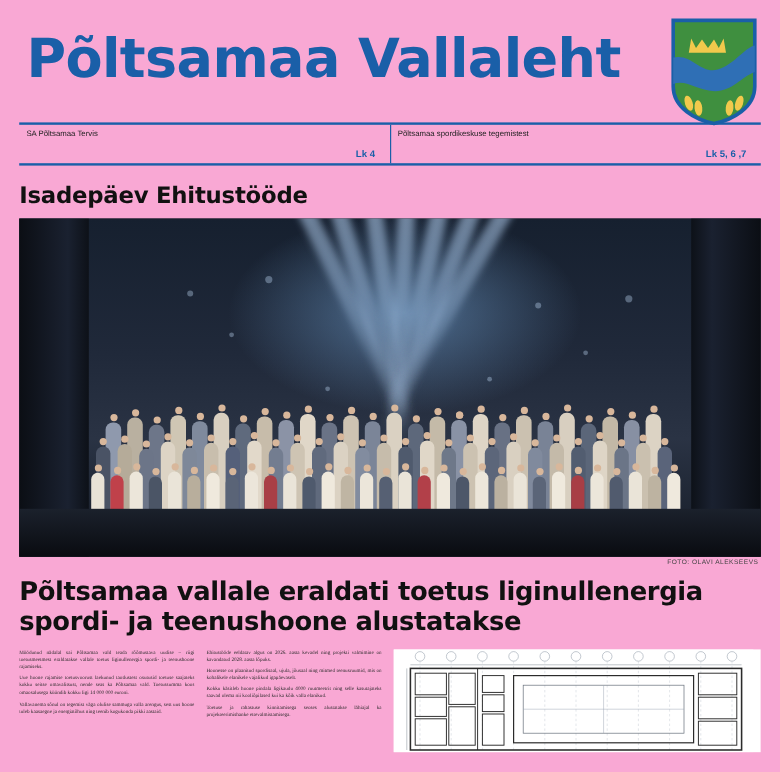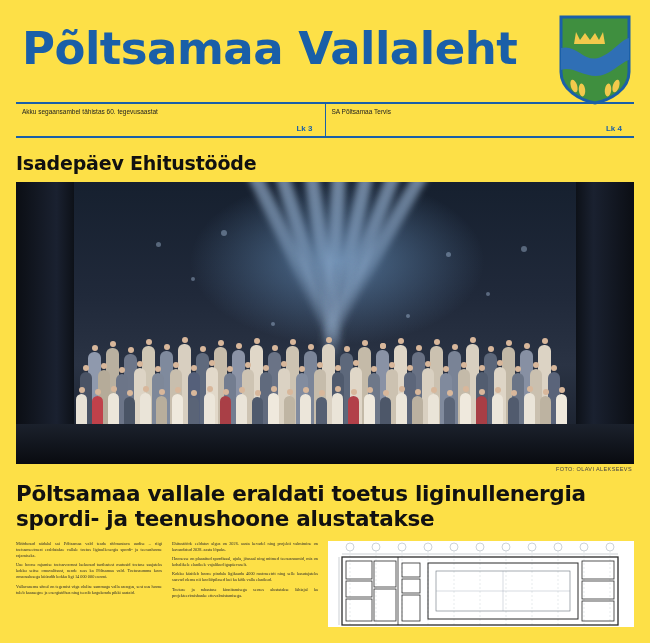--- a/index.html
+++ b/index.html
@@ -6,21 +6,21 @@
   html, body {
     margin: 0; padding: 0;
     width: 650px; height: 643px;
     background: #ffffff;
     font-family: "Liberation Sans", sans-serif;
     overflow: hidden;
   }
   .page {
     position: relative;
     width: 650px; height: 643px;
-    background: #fde047;
+    background: #f9a8d4;
   }
 
   
   .masthead {
     position: relative;
     padding: 18px 16px 0 16px;
     height: 96px;
   }
   .masthead-title {
     font-family: "DejaVu Sans", sans-serif;
@@ -221,27 +221,27 @@
           <ellipse cx="24" cy="76" rx="3.2" ry="6.5" transform="rotate(-6 24 76)"></ellipse>
           <ellipse cx="50" cy="76" rx="3.2" ry="6.5" transform="rotate(6 50 76)"></ellipse>
           <ellipse cx="58" cy="72" rx="3.2" ry="6.5" transform="rotate(18 58 72)"></ellipse>
         </g>
       </svg>
     </div>
   </div>
 
   <div class="teaser-bar">
     <div class="teaser">
-      <div class="teaser-text">Akku segaansambel tähistas
-60. tegevusaastat</div>
-      <div class="teaser-page">Lk 3</div>
+      <div class="teaser-text">SA Põltsamaa Tervis</div>
+      <div class="teaser-page">Lk 4</div>
     </div>
     <div class="teaser">
-      <div class="teaser-text">SA Põltsamaa Tervis</div>
-      <div class="teaser-page">Lk 4</div>
+      <div class="teaser-text">Põltsamaa spordikeskuse
+tegemistest</div>
+      <div class="teaser-page">Lk 5, 6 ,7</div>
     </div>
   </div>
 
   <div class="headline-1">Isadepäev Ehitustööde</div>
 
   <div class="photo-wrap">
     <div class="photo">
       <div class="stage-bg"></div>
 
       <div class="beam" style="left:230px; transform:rotate(-26deg);"></div>

